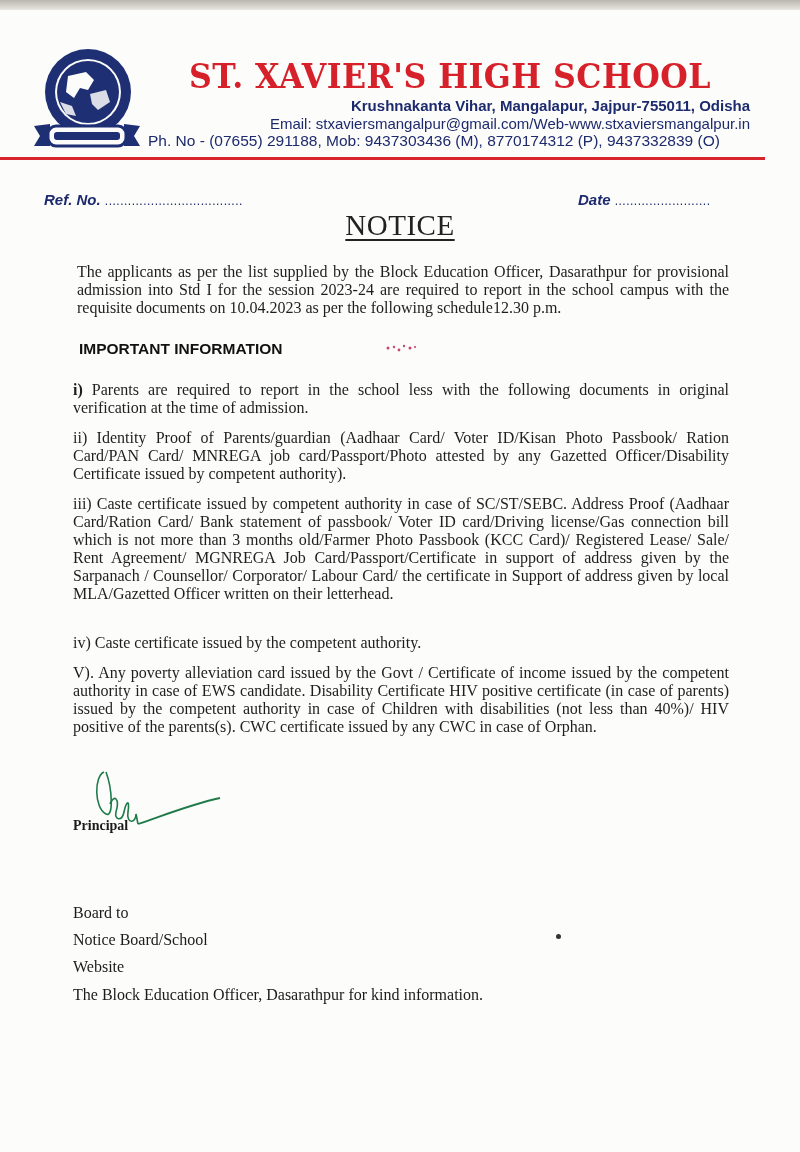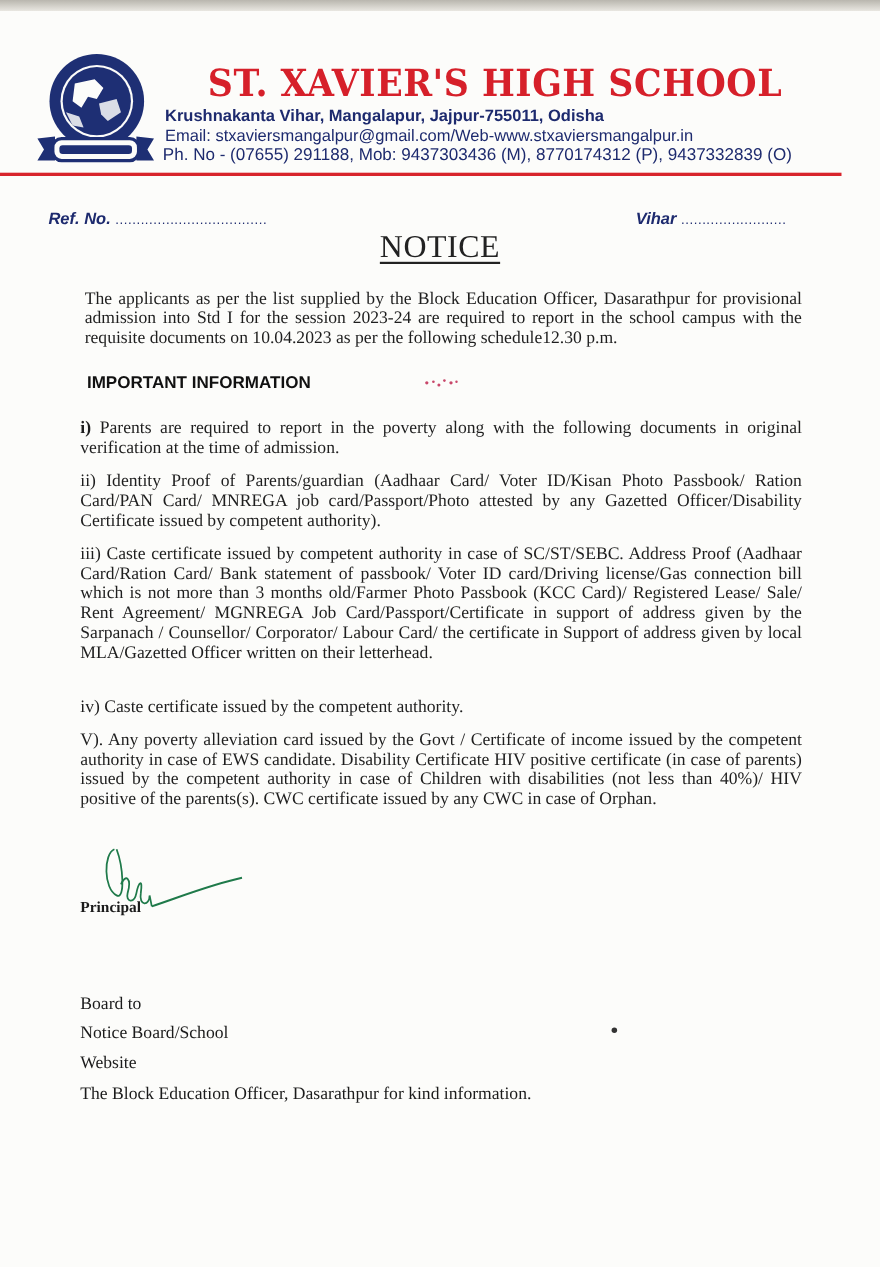--- a/index.html
+++ b/index.html
@@ -1,21 +1,21 @@
 <!DOCTYPE html>
 <html><head>
 <meta charset="utf-8">
 <style>
   html, body { margin:0; padding:0; }
   body { width:800px; height:1152px; background:#fbfbf9; position:relative; overflow:hidden; font-family:"Liberation Serif", serif; color:#1b1b1b; }
   .topedge { position:absolute; left:0; top:0; width:800px; height:10px; background:linear-gradient(#b9b6ae,#e9e7e1); }
   .page { position:absolute; left:0; top:10px; width:800px; height:1142px; background:#fcfcfa; }
   .logo { position:absolute; left:28px; top:46px; width:118px; height:108px; }
   .school-name { position:absolute; left:160px; top:56px; width:580px; text-align:center; font-family:"DejaVu Serif", serif; font-weight:bold; font-size:34px; color:#d6202a; letter-spacing:0.5px; white-space:nowrap; transform:scaleX(0.93); transform-origin:center; }
-  .addr { position:absolute; left:150px; width:600px; text-align:left; font-family:"Liberation Sans", sans-serif; color:#1d2a6e; white-space:nowrap; }
+  .addr { position:absolute; left:150px; width:600px; text-align:right; font-family:"Liberation Sans", sans-serif; color:#1d2a6e; white-space:nowrap; }
   .addr1 { top:97px; font-size:15px; font-weight:bold; }
   .addr2 { top:115px; font-size:15px; }
   .addr3 { top:132px; font-size:15.5px; left:148px; width:610px; text-align:left; }
   .redline { position:absolute; left:0; top:157px; width:765px; height:3px; background:#d8242c; }
   .ref { position:absolute; left:44px; top:191px; font-family:"Liberation Sans", sans-serif; font-style:italic; font-weight:bold; font-size:15px; color:#1d2a6e; white-space:nowrap; }
   .ref .dots, .date .dots { font-weight:normal; font-style:normal; font-size:12px; letter-spacing:0.5px; }
   .date { position:absolute; left:578px; top:191px; font-family:"Liberation Sans", sans-serif; font-style:italic; font-weight:bold; font-size:15px; color:#1d2a6e; white-space:nowrap; }
   .notice-title { position:absolute; left:0; width:800px; top:209px; text-align:center; font-family:"Liberation Serif", serif; font-size:29px; text-decoration:underline; text-underline-offset:4px; letter-spacing:0.5px; color:#222; }
   .para { position:absolute; left:77px; width:652px; font-size:16px; line-height:18px; text-align:justify; color:#1e1e1e; font-family:"Liberation Serif", serif; }
   .heading { position:absolute; left:79px; top:340px; font-family:"Liberation Sans", sans-serif; font-weight:bold; font-size:15.5px; color:#111; }
@@ -50,40 +50,40 @@
 <div class="addr addr1">Krushnakanta Vihar, Mangalapur, Jajpur-755011, Odisha</div>
 <div class="addr addr2">Email: stxaviersmangalpur@gmail.com/Web-www.stxaviersmangalpur.in</div>
 <div class="addr addr3">Ph. No - (07655) 291188, Mob: 9437303436 (M), 8770174312 (P), 9437332839 (O)</div>
 <div class="redline"></div>
 
 <div class="ref">
   <span>Ref. No.</span>
   <span class="dots">....................................</span>
 </div>
 <div class="date">
-  <span>Vihar</span>
+  <span>Date</span>
   <span class="dots">.........................</span>
 </div>
 
 <div class="notice-title">NOTICE</div>
 
 <div class="para" style="top:263px;">The applicants as per the list supplied by the Block Education Officer, Dasarathpur for provisional admission into Std I for the session 2023-24 are required to report in the school campus with the requisite documents on 10.04.2023 as per the following schedule12.30 p.m.</div>
 
 <div class="heading">IMPORTANT INFORMATION</div>
 <svg class="stamp" viewBox="0 0 36 12">
   <circle cx="4" cy="6" r="1.5" fill="#c8476a"></circle>
     <circle cx="10" cy="5" r="1.2" fill="#c8476a"></circle>
   <circle cx="15" cy="8" r="1.4" fill="#c8476a"></circle>
     <circle cx="20" cy="4" r="1.2" fill="#c8476a"></circle>
   <circle cx="26" cy="6" r="1.5" fill="#c8476a"></circle>
     <circle cx="31" cy="5" r="1.1" fill="#c8476a"></circle>
 </svg>
 
 <div class="item" style="top:381px;">
-  <b>i)</b><span> Parents are required to report in the poverty along with the following documents in original verification at the time of admission.</span>
+  <b>i)</b><span> Parents are required to report in the school less with the following documents in original verification at the time of admission.</span>
 </div>
 <div class="item" style="top:429px;">ii) Identity Proof of Parents/guardian (Aadhaar Card/ Voter  ID/Kisan Photo Passbook/ Ration Card/PAN Card/ MNREGA job card/Passport/Photo attested by any Gazetted Officer/Disability Certificate issued by competent authority).</div>
 <div class="item" style="top:495px;">iii) Caste certificate issued by competent authority in case of SC/ST/SEBC. Address Proof (Aadhaar Card/Ration Card/ Bank statement of passbook/ Voter ID card/Driving license/Gas connection bill which is not more than 3 months old/Farmer Photo Passbook (KCC Card)/ Registered Lease/ Sale/ Rent Agreement/ MGNREGA Job Card/Passport/Certificate in support of address given by the Sarpanach / Counsellor/ Corporator/ Labour Card/ the certificate in Support of address given by local MLA/Gazetted Officer written on their letterhead.</div>
 <div class="item" style="top:634px;">iv) Caste  certificate issued by the competent authority.</div>
 <div class="item" style="top:664px;">V). Any poverty alleviation card issued by the Govt / Certificate of income issued by the competent authority in case of EWS candidate. Disability Certificate HIV positive certificate (in case of parents) issued by the competent authority in case of Children with disabilities (not less than 40%)/ HIV positive of the parents(s). CWC certificate issued by any CWC in case of Orphan.</div>
 
 <svg class="sig" viewBox="0 0 132 72">
   <path d="M12 4 C2 8,2 40,14 46 C22 50,20 20,14 4" fill="none" stroke="#1f7a4a" stroke-width="1.6"></path>
   <path d="M18 36 C22 26,28 30,24 44 C22 52,30 54,32 44 C34 34,38 30,36 44 C34 56,44 56,44 46 L46 56" fill="none" stroke="#1f7a4a" stroke-width="1.6"></path>
   <path d="M46 56 C70 48,100 36,128 30" fill="none" stroke="#1f7a4a" stroke-width="1.8"></path>

